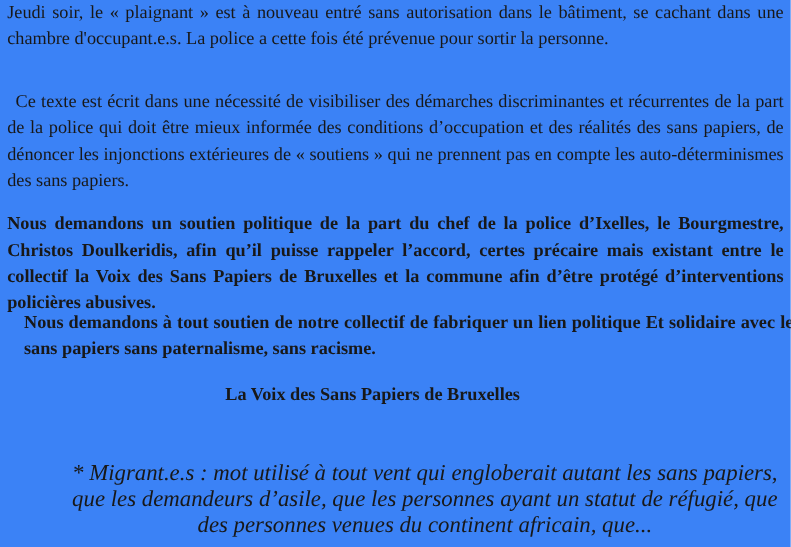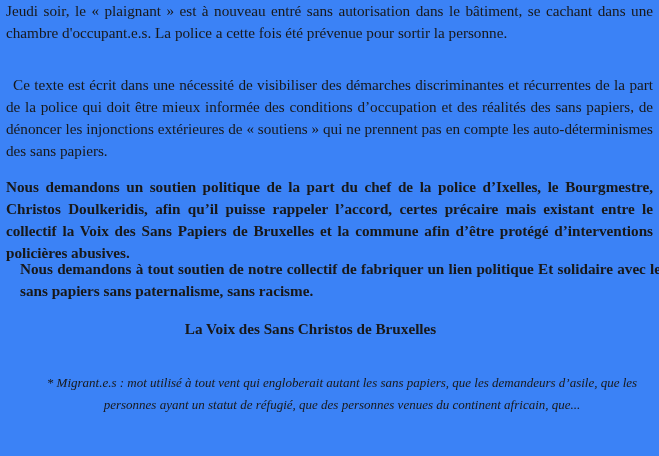--- a/index.html
+++ b/index.html
@@ -87,35 +87,35 @@
   }
 
   
   #footnote-migrants {
     position: absolute;
     left: 44px;
     top: 372px;
     width: 596px;
     text-align: center;
     font-style: italic;
-    font-size: 13px;
+    font-size: 19px;
     line-height: 21.5px;
-    margin: 0;
+    margin: 12px;
   }
 </style>
 </head>
 <body>
 
 <main id="document-page">
 
   <p class="text-block" id="para-incident">Jeudi soir, le « plaignant » est à nouveau entré sans autorisation dans le bâtiment, se cachant dans une chambre d'occupant.e.s. La police a cette fois été prévenue pour sortir la personne.</p>
 
   <p class="text-block" id="para-purpose">Ce texte est écrit dans une nécessité de visibiliser des démarches discriminantes et récurrentes de la part de la police qui doit être mieux informée des conditions d’occupation et des réalités des sans papiers, de dénoncer les injonctions extérieures de « soutiens » qui ne prennent pas en compte les auto-déterminismes des sans papiers.</p>
 
   <p class="text-block" id="para-demand-political">Nous demandons un soutien politique de la part du chef de la police d’Ixelles, le Bourgmestre, Christos Doulkeridis, afin qu’il puisse rappeler l’accord, certes précaire mais existant entre le collectif la Voix des Sans Papiers de Bruxelles et la commune afin d’être protégé d’interventions policières abusives.</p>
 
   <p class="text-block" id="para-demand-solidarity">Nous demandons à tout soutien de notre collectif de fabriquer un lien politique Et solidaire avec les sans papiers sans paternalisme, sans racisme.</p>
 
-  <p id="signature-line">La Voix des Sans Christos de Bruxelles</p>
+  <p id="signature-line">La Voix des Sans Papiers de Bruxelles</p>
 
   <p id="footnote-migrants">* Migrant.e.s : mot utilisé à tout vent qui engloberait autant les sans papiers, que les demandeurs d’asile, que les personnes ayant un statut de réfugié, que des personnes venues du continent africain, que...</p>
 
 </main>
 
 </body></html>

